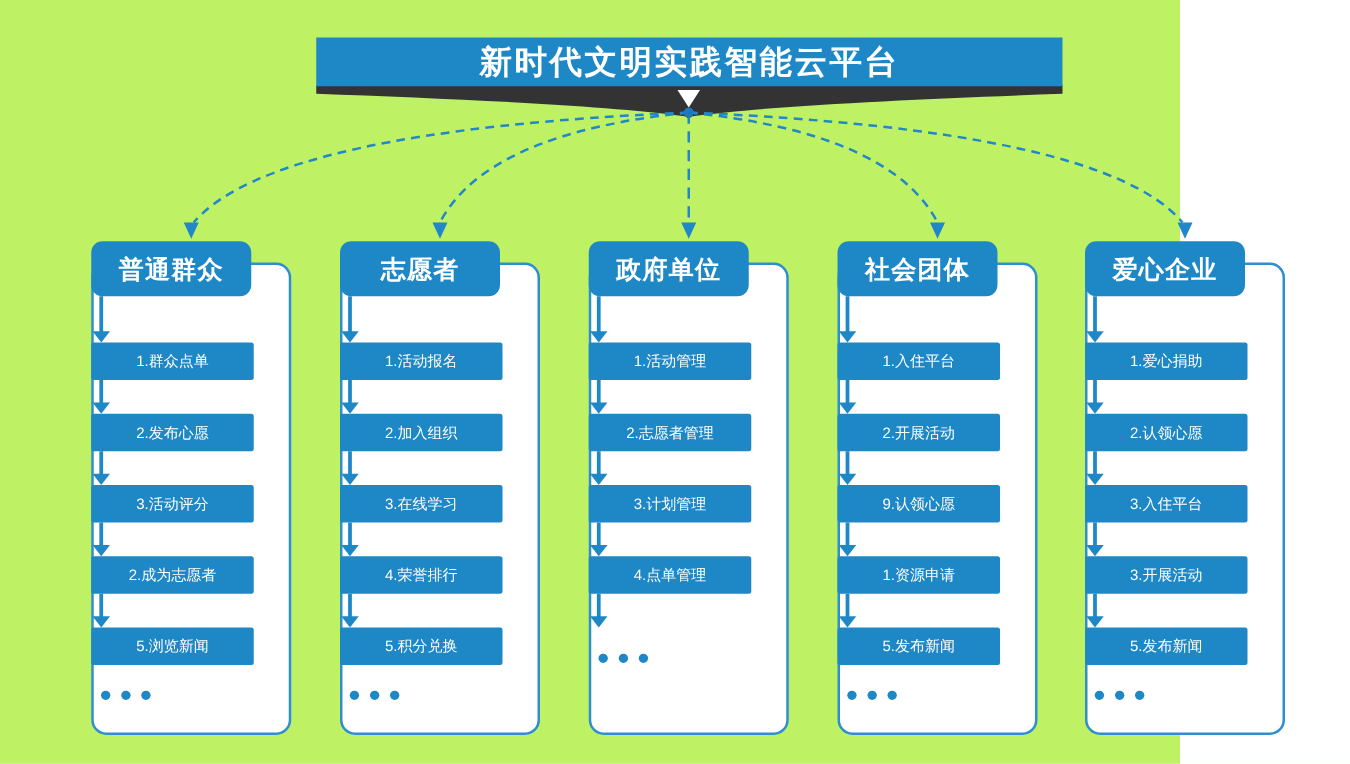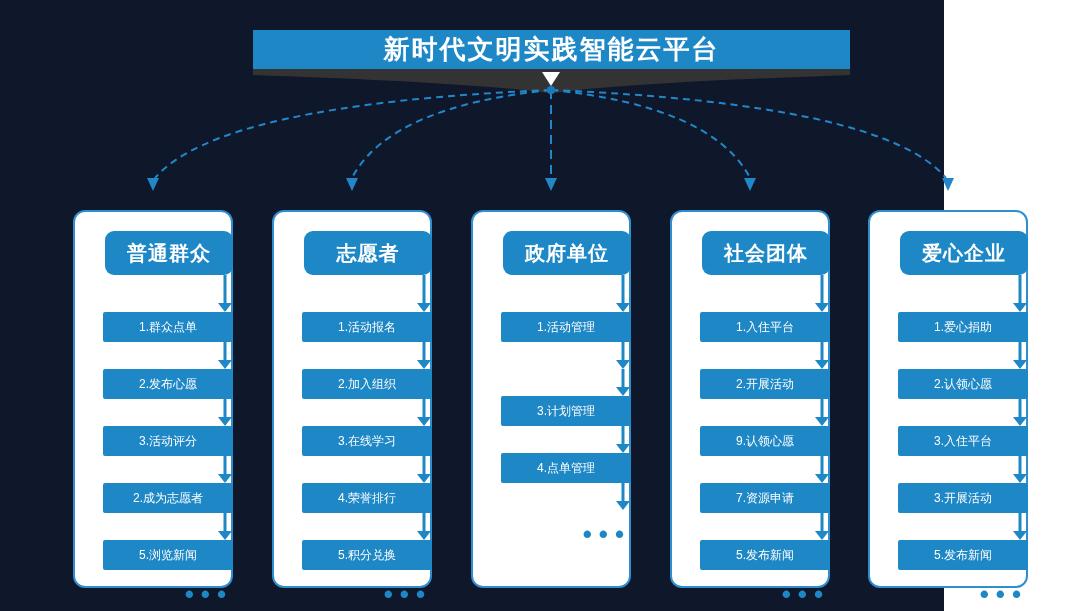--- a/index.html
+++ b/index.html
@@ -7,21 +7,21 @@
     --outline:#2e8fd0;
     --dash:#2187c8;
     --dark:#333333;
   }
   *{margin:0;padding:0;box-sizing:border-box;}
   html,body{background:#ffffff;}
   body{
     font-family:"Liberation Sans","DejaVu Sans",sans-serif;
     width:1080px;height:611px;position:relative;overflow:hidden;
   }
-  .stage{position:absolute;inset:0;width:944px;height:611px;background:#0f172a;}
+  .stage{position:absolute;inset:0;width:944px;height:611px;background:#bef264;}
 
   
   .banner-bar{
     position:absolute;left:253px;top:30px;width:597px;height:39px;
     background:var(--blue);
     display:flex;align-items:center;justify-content:center;
     z-index:3;
   }
   .banner-title{
     color:#fff;font-size:26px;font-weight:700;letter-spacing:2px;white-space:nowrap;
@@ -32,21 +32,21 @@
 
   
   .column{position:absolute;top:193px;width:160px;height:400px;}
   .panel{
     position:absolute;left:0;top:17px;width:160px;height:378px;
     background:#fff;border:2px solid var(--outline);border-radius:12px;
     z-index:1;
   }
   .col-content{
     position:relative;z-index:2;
-    display:flex;flex-direction:column;align-items:flex-end;margin-top:38px;
+    display:flex;flex-direction:column;align-items:flex-start;
   }
   .col-header{
     width:128px;height:44px;background:var(--blue);border-radius:9px;
     color:#fff;font-size:20px;font-weight:700;letter-spacing:1px;
     display:flex;align-items:center;justify-content:center;white-space:nowrap;
   }
   .step{
     width:130px;height:30px;background:var(--blue);border-radius:2px;
     color:#fff;font-size:12px;
     display:flex;align-items:center;justify-content:center;white-space:nowrap;
@@ -138,41 +138,42 @@
     </div>
   </div>
 
   <div class="column" style="left:471px">
     <div class="panel"></div>
     <div class="col-content">
       <div class="col-header">政府单位</div>
       <div class="v-arrow big"></div>
       <div class="step">1.活动管理</div>
       <div class="v-arrow small"></div>
+      <div class="step">2.志愿者管理</div>
       <div class="v-arrow small"></div>
       <div class="step">3.计划管理</div>
       <div class="v-arrow small"></div>
       <div class="step">4.点单管理</div>
       <div class="v-arrow small"></div>
       <div class="dots">•••</div>
     </div>
   </div>
 
   <div class="column" style="left:670px">
     <div class="panel"></div>
     <div class="col-content">
       <div class="col-header">社会团体</div>
       <div class="v-arrow big"></div>
       <div class="step">1.入住平台</div>
       <div class="v-arrow small"></div>
       <div class="step">2.开展活动</div>
       <div class="v-arrow small"></div>
       <div class="step">9.认领心愿</div>
       <div class="v-arrow small"></div>
-      <div class="step">7.资源申请</div>
+      <div class="step">1.资源申请</div>
       <div class="v-arrow small"></div>
       <div class="step">5.发布新闻</div>
       <div class="dots">•••</div>
     </div>
   </div>
 
   <div class="column" style="left:868px">
     <div class="panel"></div>
     <div class="col-content">
       <div class="col-header">爱心企业</div>

